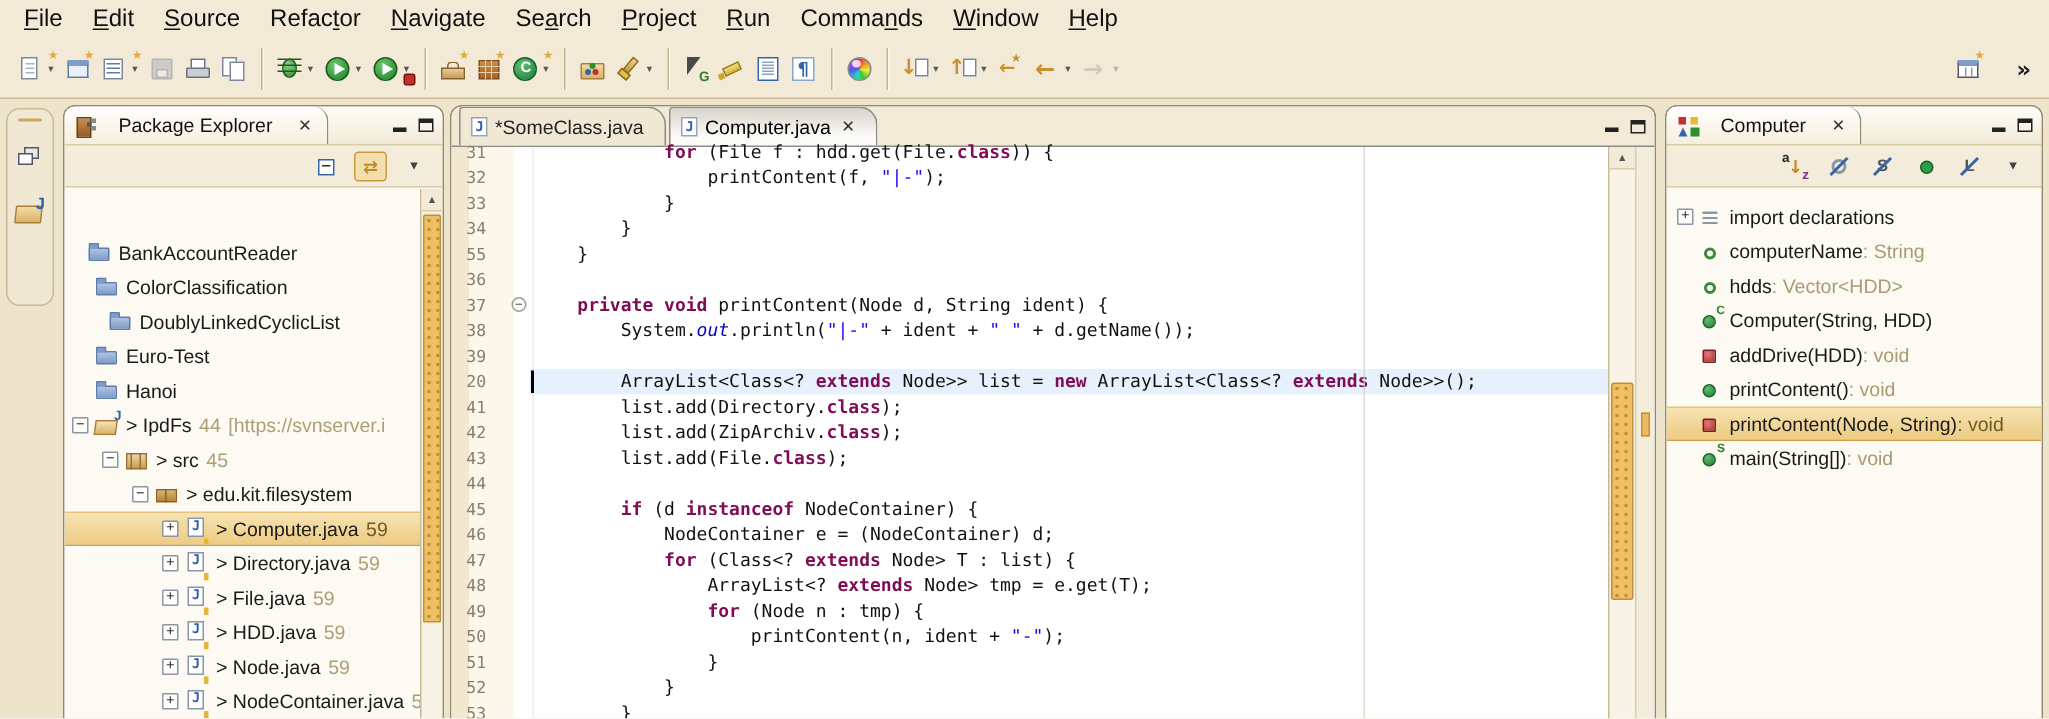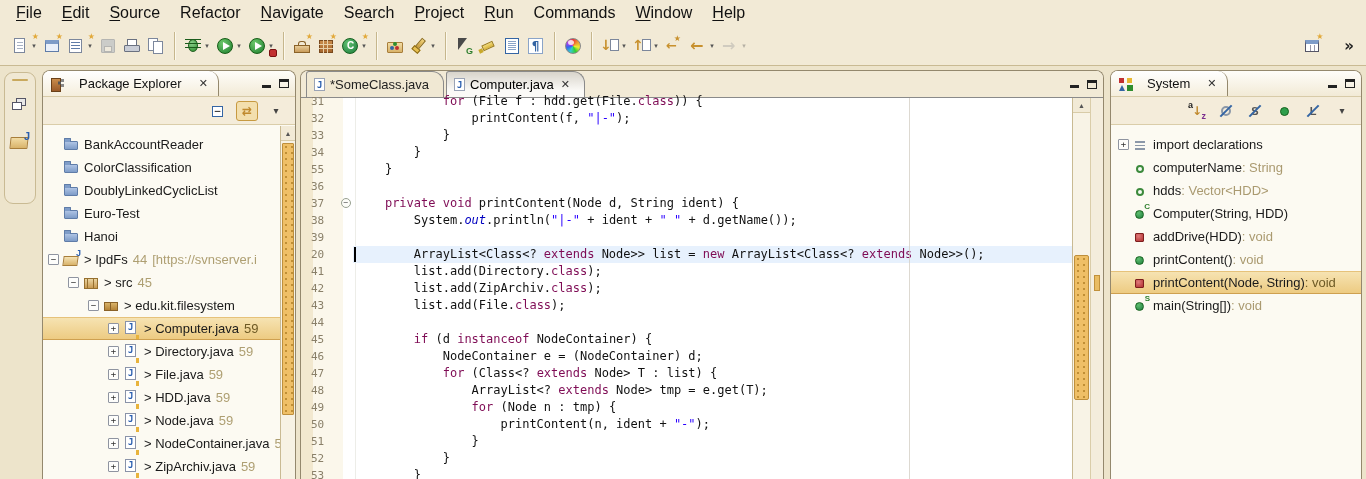--- a/index.html
+++ b/index.html
@@ -148,21 +148,21 @@
   .numsbg{position:absolute;left:12px;top:0;bottom:0;width:30px;background:#FBF7EB}
   .foldbg{position:absolute;left:42px;top:0;bottom:0;width:13px;background:#FFF;border-right:1px solid #EDEDE8}
   .lines{position:absolute;left:0;top:-5px;right:31px}
   .cl{height:17px;display:flex;align-items:stretch;font:12px/17px "DejaVu Sans Mono",monospace;white-space:pre}
   .cl .num{width:38px;padding-right:5px;text-align:center;color:#8A8069;font-size:11px;flex:none}
   .cl .fold{width:14px;flex:none;position:relative}
   .foldm{display:block;width:10px;height:10px;margin:3px auto 0;border:1px solid #98A090;border-radius:50%;background:#FCFCF8;font:8px/8px "DejaVu Sans Mono",monospace;text-align:center;color:#555}
   .cl .code{flex:1;position:relative;padding-left:3px}
   .cl.cur .code{background:#E7F1FD}
   .cursor{position:absolute;left:1px;top:1px;width:2px;height:15px;background:#000}
-  .kw{color:#7F0C55;font-weight:normal}
+  .kw{color:#7F0C55;font-weight:bold}
   .str{color:#2A00FF}
   .fld{color:#0000C0;font-style:italic}
   .margin{position:absolute;left:608px;top:0;bottom:0;width:1px;background:#D4D0C6;z-index:4;opacity:.8}
   .escroll{position:absolute;right:13px;top:0;bottom:0;width:18px;background:#F8F3E6;border-left:1px solid #C9BA93;z-index:5}
   .ethumb{position:absolute;left:1px;right:1px;top:157px;height:145px;border:1px solid #BE8F3C;border-radius:2px;background-color:#EFBF66;background-image:radial-gradient(#C08F35 1px,rgba(0,0,0,0) 1.4px);background-size:6px 6px}
   .overview{position:absolute;right:0;top:0;bottom:0;width:13px;background:#F4EDDC;border-left:1px solid #DACDA9;z-index:5}
   .ovmark{position:absolute;left:3px;top:177px;width:6px;height:16px;background:#E9BC62;border:1px solid #C1913B}
 
   
   .mlist{position:absolute;top:55px;left:0;right:0;bottom:0;background:#FCFAF2;padding-top:7px;overflow:hidden}
@@ -326,31 +326,31 @@
         <span class="vti vti-collapse"></span>
       </span>
       <span class="vt pressed">
         <span class="vti vti-link">⇄</span>
       </span>
       <span class="vt">
         <span class="vti vti-menu"></span>
       </span>
     </div>
   <div class="tree">
-      <div class="trow" style="padding-left: 5px;">
+      <div class="trow" style="padding-left: 0; margin-top: 24px;">
         <span class="expslot"></span>
         <span class="ti ti-project"></span>
         <span class="tlabel">BankAccountReader</span>
       </div>
       <div class="trow" style="padding-left: 5px;">
         <span class="expslot"></span>
         <span class="ti ti-project"></span>
         <span class="tlabel">ColorClassification</span>
       </div>
-      <div class="trow" style="padding-left: 5px; align-items: center;">
+      <div class="trow" style="padding-left: 14px; align-items: center;">
         <span class="expslot"></span>
         <span class="ti ti-project"></span>
         <span class="tlabel">DoublyLinkedCyclicList</span>
       </div>
       <div class="trow" style="padding-left: 5px;">
         <span class="expslot"></span>
         <span class="ti ti-project"></span>
         <span class="tlabel">Euro-Test</span>
       </div>
       <div class="trow" style="padding-left: 5px;">
@@ -478,21 +478,21 @@
     <div class="overview">
       <div class="ovmark"></div>
     </div>
   </div>
 </div>
 
 <div class="panel mem">
   <div class="vtitle">
     <div class="vtab">
       <span class="mticon"></span>
-      <span class="title">System</span>
+      <span class="title">Computer</span>
       <span class="vclose">✕</span>
     </div>
     <div class="minmax">
       <span class="mmb btn-min"></span>
       <span class="mmb btn-max"></span>
     </div>
   </div>
   <div class="vtoolbar">
       <span class="vt">
         <span class="vti vti-sort">↓</span>

